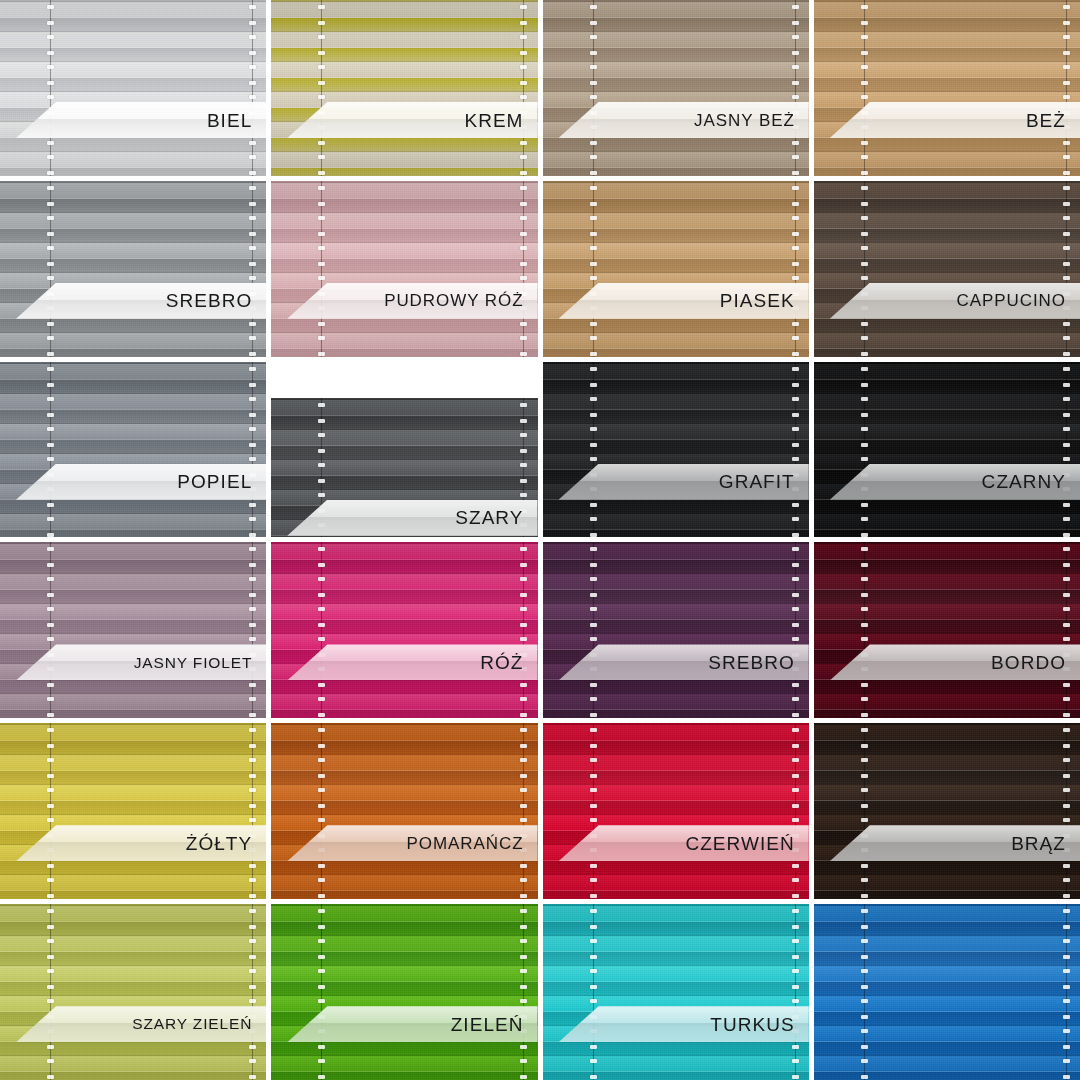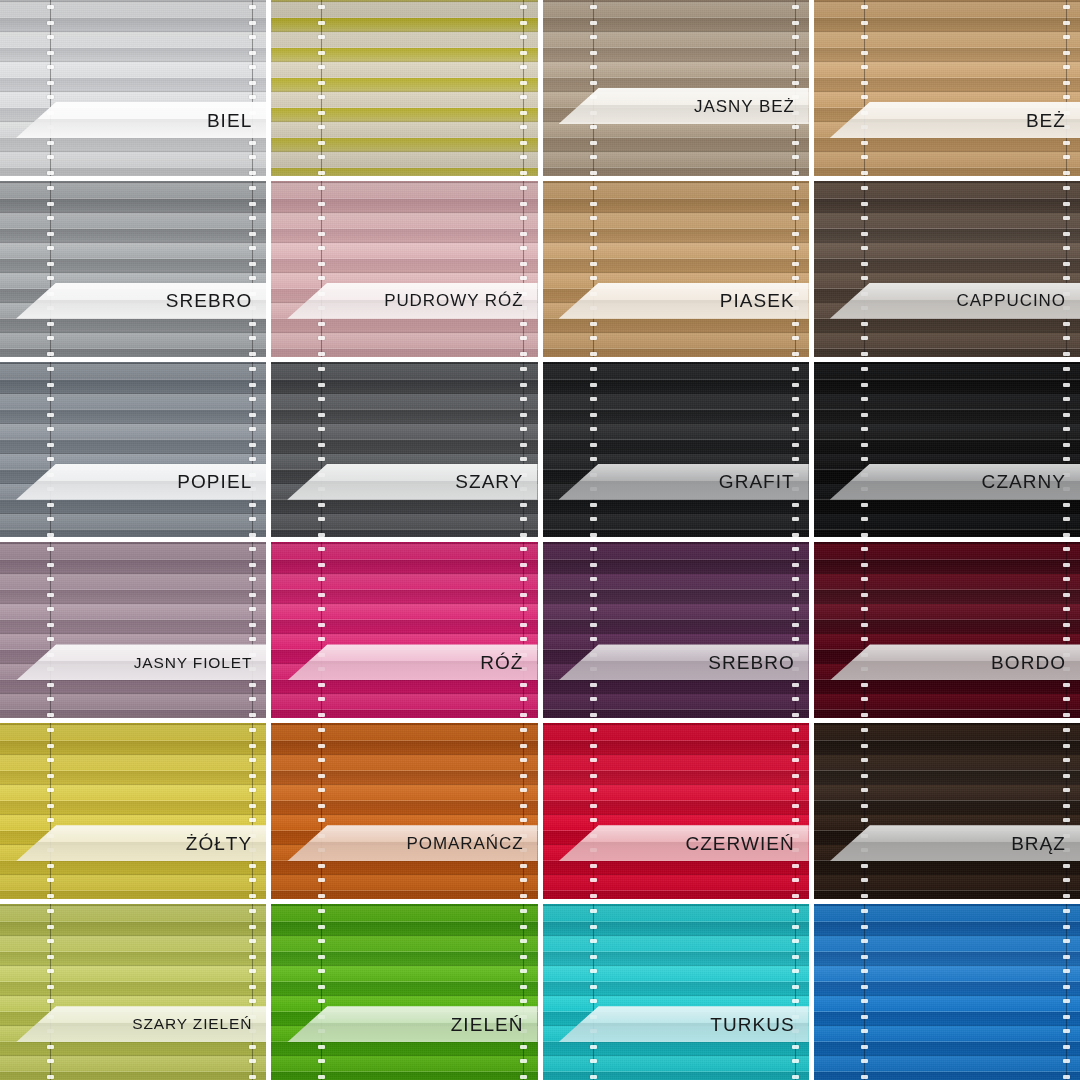--- a/index.html
+++ b/index.html
@@ -274,20 +274,27 @@
         <div class="clip" style="top: 51px;"></div>
         <div class="clip" style="top: 65px;"></div>
         <div class="clip" style="top: 81px;"></div>
         <div class="clip" style="top: 95px;"></div>
         <div class="clip" style="top: 111px;"></div>
         <div class="clip" style="top: 125px;"></div>
         <div class="clip" style="top: 141px;"></div>
         <div class="clip" style="top: 155px;"></div>
         <div class="clip" style="top: 171px;"></div>
       </div>
+      <div class="labelslat" style="top: 102px; background: rgba(250, 249, 244, 0.92);">
+        <div class="face">
+          <div class="top"></div>
+          <div class="bot"></div>
+        </div>
+        <span class="txt" style="color: rgb(23, 24, 26);">KREM</span>
+      </div>
     </div>
     <div class="cell" style="background: rgb(168, 150, 128);">
       <div class="slats">
         <div class="band" style="top: -12px;">
           <div class="up" style="background: linear-gradient(rgb(141, 122, 102), rgb(155, 136, 115));"></div>
           <div class="dn" style="background: linear-gradient(rgb(193, 178, 157), rgb(173, 156, 134));"></div>
           <div class="crease"></div>
           <div class="lip"></div>
         </div>
         <div class="band" style="top: 18px;">
@@ -349,21 +356,21 @@
         <div class="clip" style="top: 51px;"></div>
         <div class="clip" style="top: 65px;"></div>
         <div class="clip" style="top: 81px;"></div>
         <div class="clip" style="top: 95px;"></div>
         <div class="clip" style="top: 111px;"></div>
         <div class="clip" style="top: 125px;"></div>
         <div class="clip" style="top: 141px;"></div>
         <div class="clip" style="top: 155px;"></div>
         <div class="clip" style="top: 171px;"></div>
       </div>
-      <div class="labelslat small" style="top: 88px; background: rgba(248, 246, 241, 0.9);">
+      <div class="labelslat small" style="top: 102px; background: rgba(248, 246, 241, 0.9);">
         <div class="face">
           <div class="top"></div>
           <div class="bot"></div>
         </div>
         <span class="txt" style="color: rgb(23, 24, 26);">JASNY BEŻ</span>
       </div>
     </div>
     <div class="cell" style="background: rgb(196, 154, 102);">
       <div class="slats">
         <div class="band" style="top: -12px;">
@@ -849,21 +856,21 @@
         <div class="clip" style="top: 171px;"></div>
       </div>
       <div class="labelslat" style="top: 102px; background: rgba(243, 244, 245, 0.93);">
         <div class="face">
           <div class="top"></div>
           <div class="bot"></div>
         </div>
         <span class="txt" style="color: rgb(23, 24, 26);">POPIEL</span>
       </div>
     </div>
-    <div class="cell" style="background: #7dd3fc;">
+    <div class="cell" style="background: #7dd3fc; margin-top: 36px;">
       <div class="slats">
         <div class="band" style="top: -12px;">
           <div class="up" style="background: linear-gradient(rgb(52, 54, 56), rgb(63, 65, 68));"></div>
           <div class="dn" style="background: linear-gradient(rgb(99, 102, 106), rgb(80, 82, 85));"></div>
           <div class="crease"></div>
           <div class="lip"></div>
         </div>
         <div class="band" style="top: 18px;">
           <div class="up" style="background: linear-gradient(rgb(52, 54, 57), rgb(64, 66, 68));"></div>
           <div class="dn" style="background: linear-gradient(rgb(98, 101, 105), rgb(80, 82, 85));"></div>

